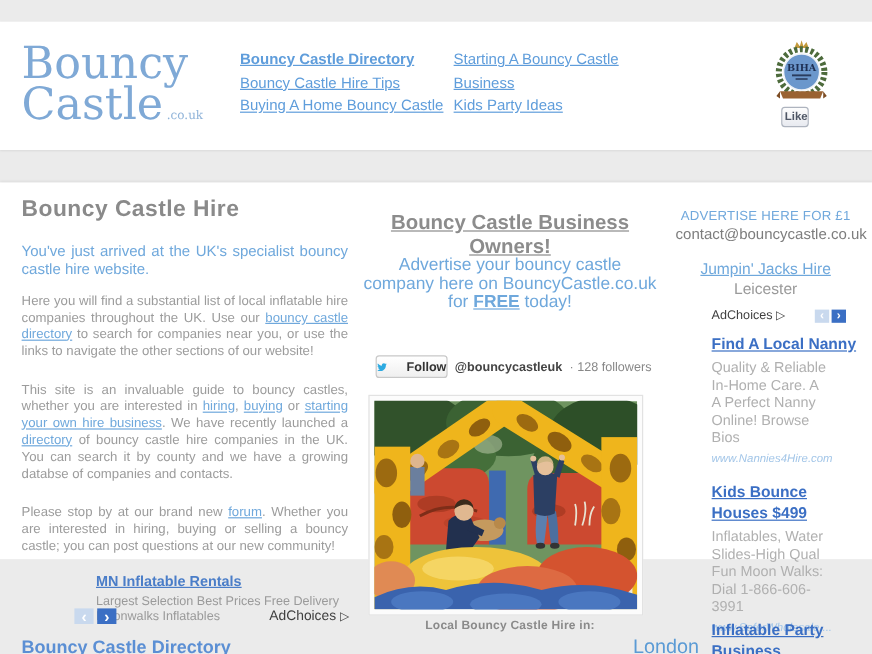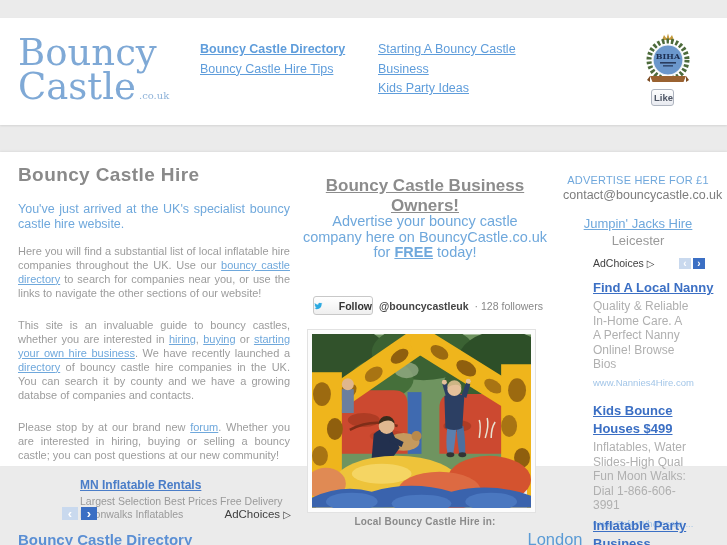--- a/index.html
+++ b/index.html
@@ -72,36 +72,37 @@
   .r-listing-name { top:64px; font-size:13px; color:#6fa8dc; text-decoration:underline; cursor:pointer; }
   .r-listing-city { top:81px; font-size:13px; color:#9a9a9a; }
   .r-adchoices-row { position:absolute; left:30px; top:105px; width:112px; display:flex; align-items:center; }
   .r-adchoices-row .adchoices { font-size:10.5px; }
   .pg-sm { width:12px; height:11px; font-size:10px; margin-left:2px; }
   .r-ads { position:absolute; left:30px; top:0; width:124px; }
   .r-ad { position:absolute; width:124px; }
   .r-ad1 { top:126px; } .r-ad2 { top:249px; } .r-ad3 { top:364px; }
   .r-ad-title { font-size:13px; line-height:15.5px; font-weight:bold; color:#3b6fc4; text-decoration:underline; cursor:pointer; }
   .r-ad-body { font-size:12px; line-height:14.6px; color:#b0b0b0; margin-top:3px; white-space:pre-line; }
-  .r-ad-url { font-size:9.5px; color:#a3c6e8; margin-top:3px; cursor:pointer; }
+  .r-ad-url { font-size:9.5px; color:#a3c6e8; margin-top:3px; cursor:pointer;font-style:italic; }
 </style>
 </head>
 <body>
 
 <div class="page">
 
   <header class="card header-card">
     <div class="logo">
       <div class="logo-l1">Bouncy</div>
       <div class="logo-l2"><span>Castle</span><span class="logo-suffix">.co.uk</span></div>
     </div>
 
     <nav class="nav nav1">
       <a class="nav-link bold">Bouncy Castle Directory</a>
       <a class="nav-link">Bouncy Castle Hire Tips</a>
+      <a class="nav-link">Buying A Home Bouncy Castle</a>
     </nav>
     <nav class="nav nav2">
       <a class="nav-link">Starting A Bouncy Castle Business</a>
       <a class="nav-link">Kids Party Ideas</a>
     </nav>
 
     <div class="badge">
       <svg width="46" height="54" viewBox="0 0 46 54">
         <path d="M17 8 l2-5 2.5 3.5 1.5-5 1.5 5 2.5-3.5 2 5 z" fill="#c49a3c"></path>
         <circle cx="23" cy="28" r="19" fill="none" stroke="#4d6b3c" stroke-width="5" stroke-dasharray="2.6 2"></circle>

